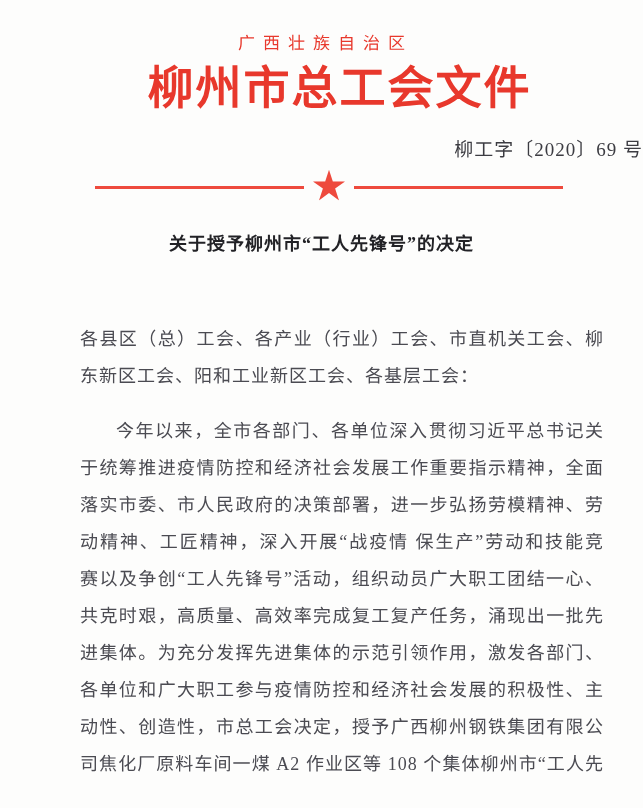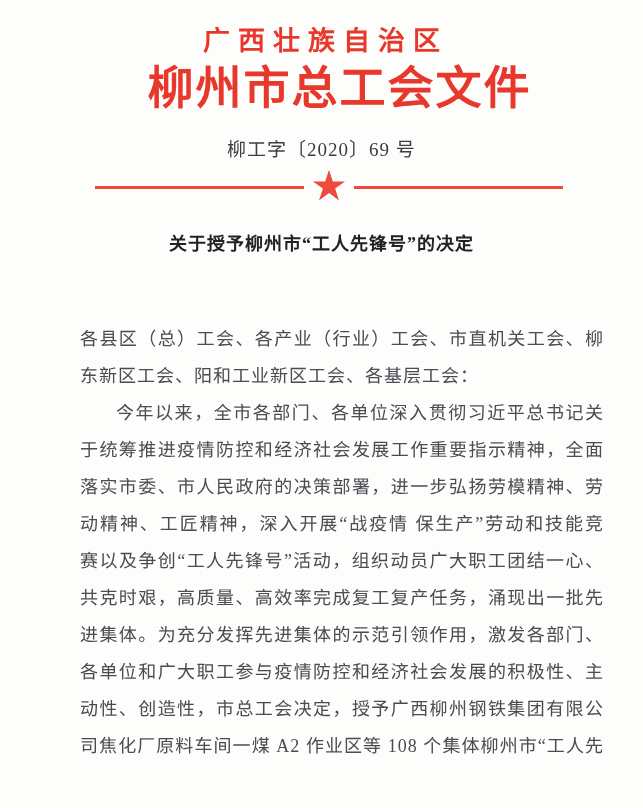--- a/index.html
+++ b/index.html
@@ -12,43 +12,43 @@
     position: relative;
     width: 643px;
     height: 808px;
     margin: 0 auto;
     background: var(--paper, #fdfdfc);
     overflow: hidden;
   }
   
   .region {
     position: absolute;
-    top: 19px; left: 0; right: 0;
+    top: 29px; left: 0; right: 0;
     text-align: center;
-    font-size: 27px;
-    font-weight: bold;
+    font-size: 17px;
+    font-weight: normal;
     letter-spacing: 8px;
     text-indent: 8px;
     color: var(--accent, #e8382c);
   }
   .issuer {
     position: absolute;
     top: 64px; left: 0; right: 0;
     text-align: center;
     font-size: 46px;
     line-height: 50px;
     font-weight: bold;
     letter-spacing: 2px;
     color: var(--accent, #e8382c);
     margin-left: 36px;
   }
   .doc-number {
     position: absolute;
     top: 134px; left: 0; right: 0;
-    text-align: center;
+    text-align: right;
     font-size: 19px;
     letter-spacing: 1px;
     color: var(--ink-soft, #3c3c42);
   }
   
   .divider {
     position: absolute;
     top: 171px; left: 95px;
     width: 468px; height: 32px;
     display: flex;
@@ -88,20 +88,21 @@
   .line {
     text-align: justify;
     text-align-last: justify;
   }
   .line.end {
     text-align: justify;
     text-align-last: left;
   }
   .line.indent {
     text-indent: 2em;
+    margin-top: 18px;
   }
 </style>
 </head>
 <body>
 
 <div class="page">
 
   <div class="region">广西壮族自治区</div>
 
   <div class="issuer">柳州市总工会文件</div>

